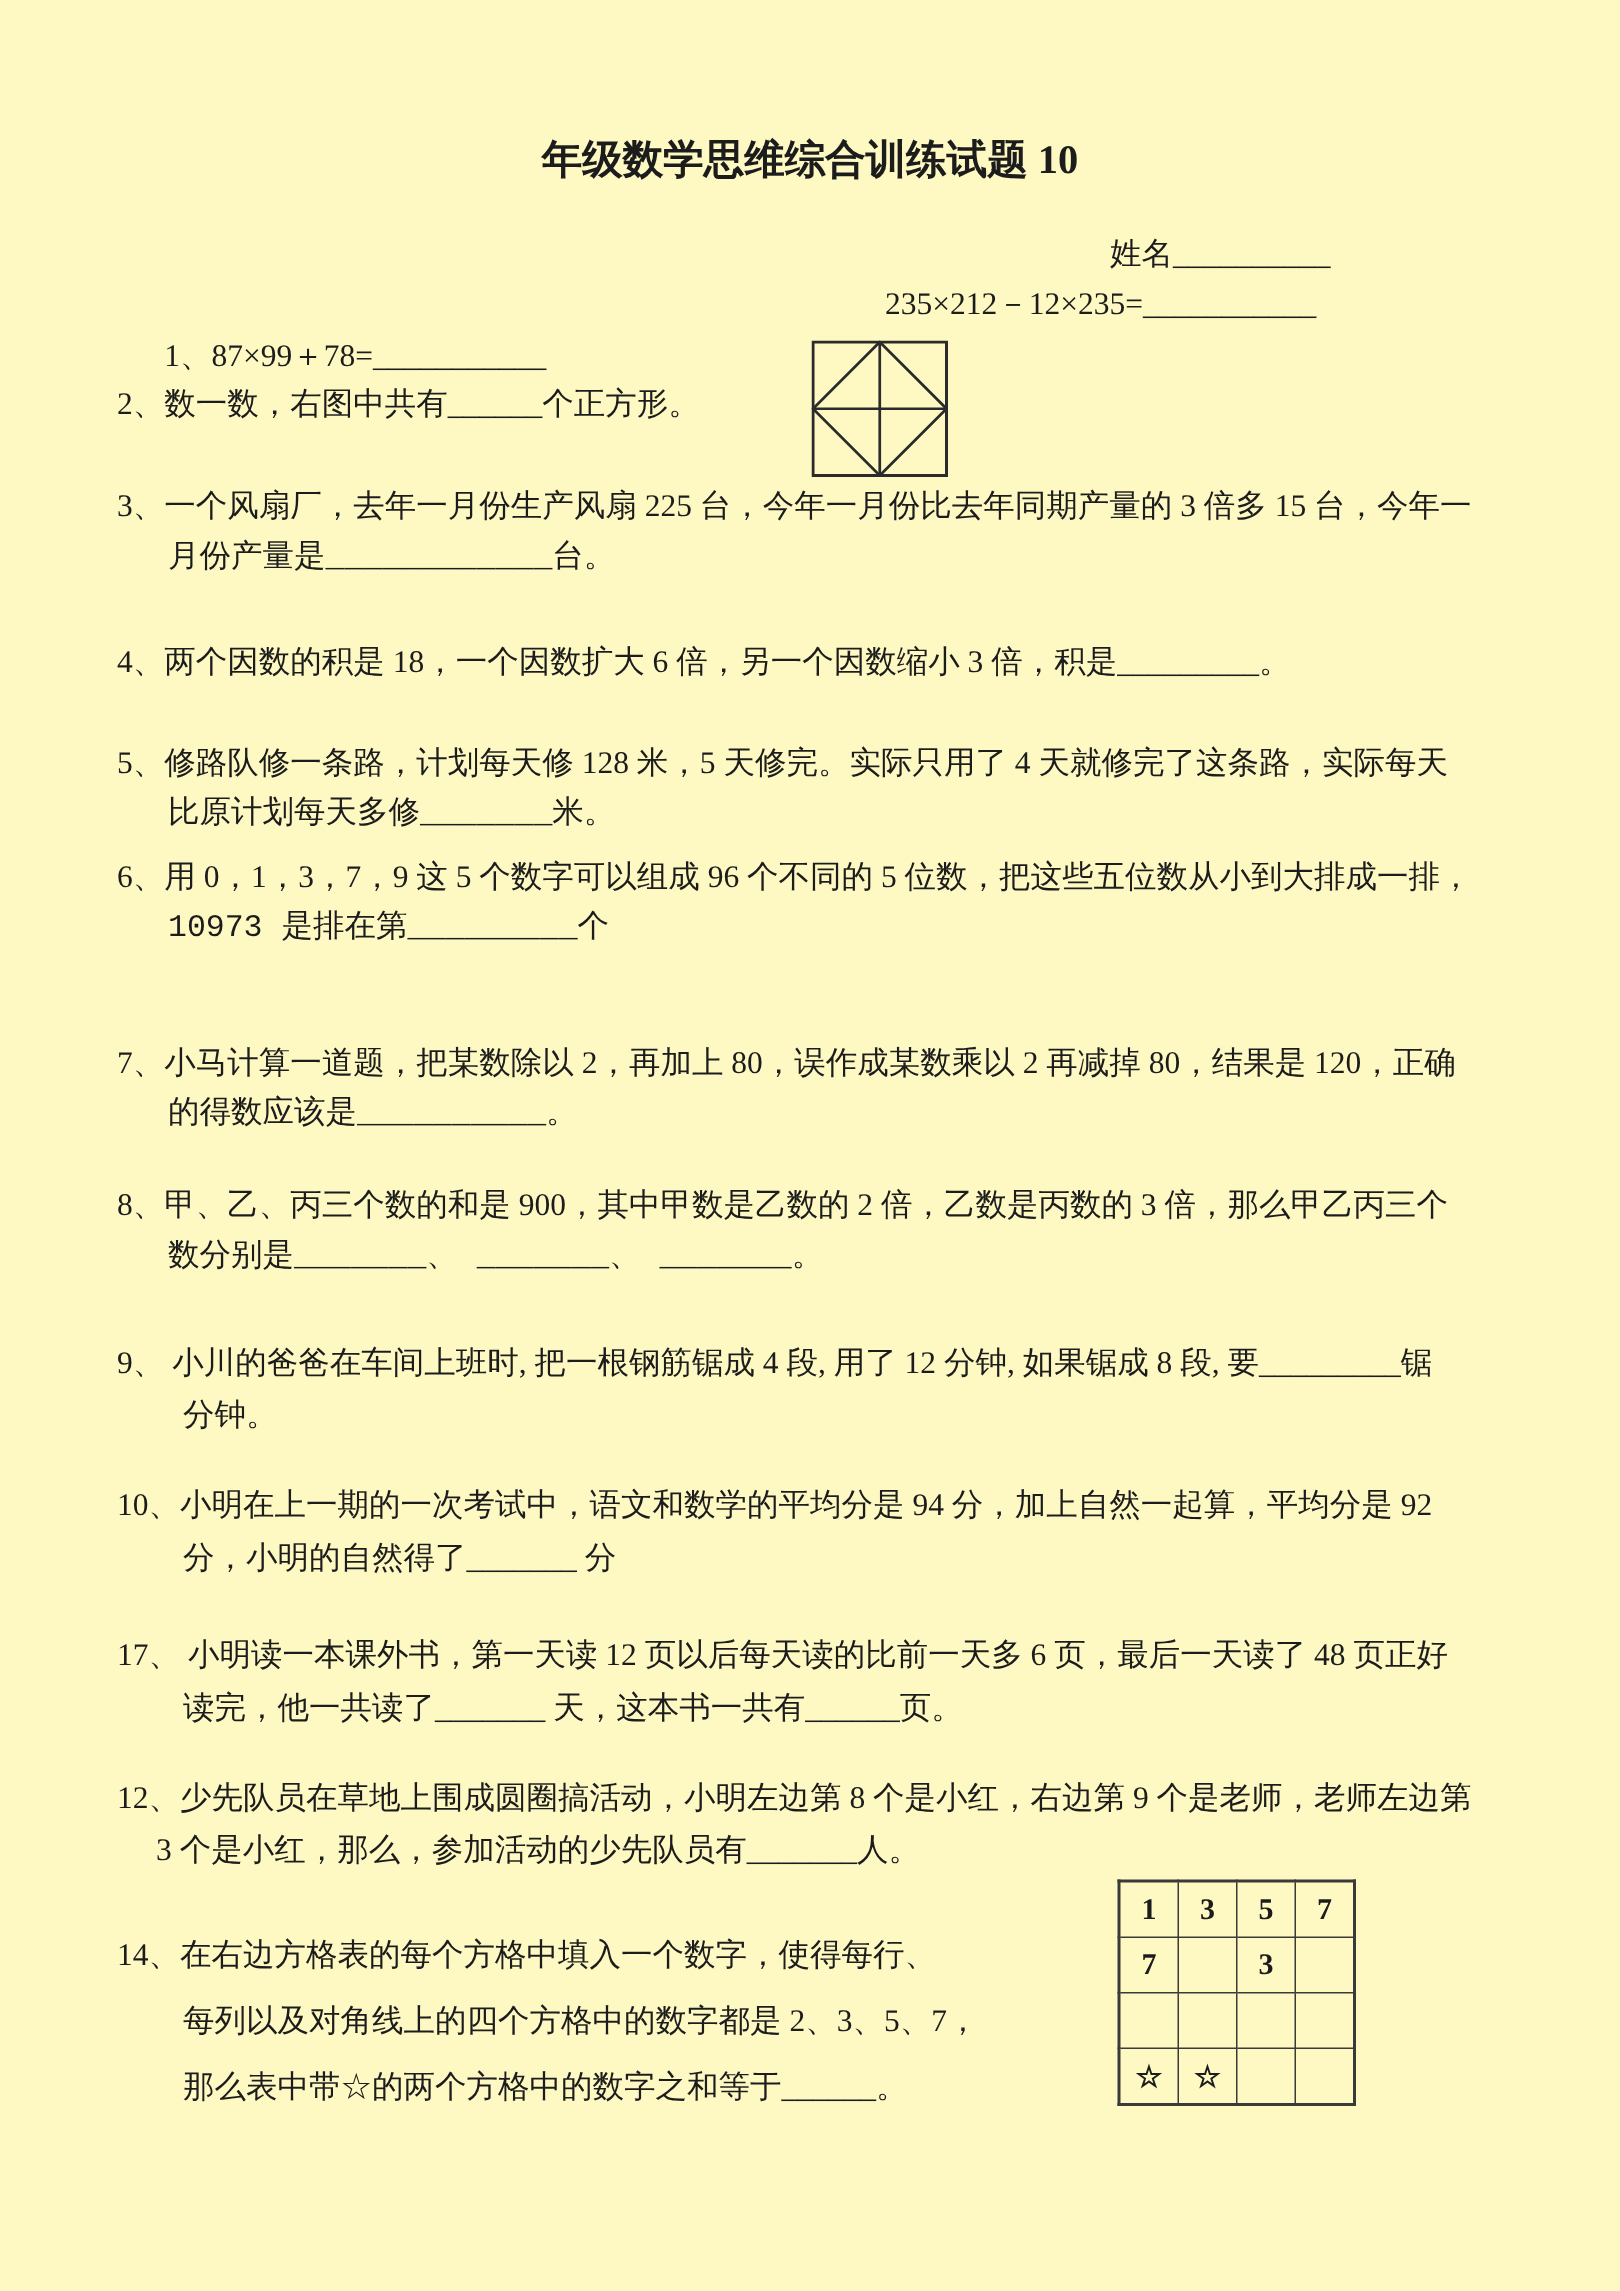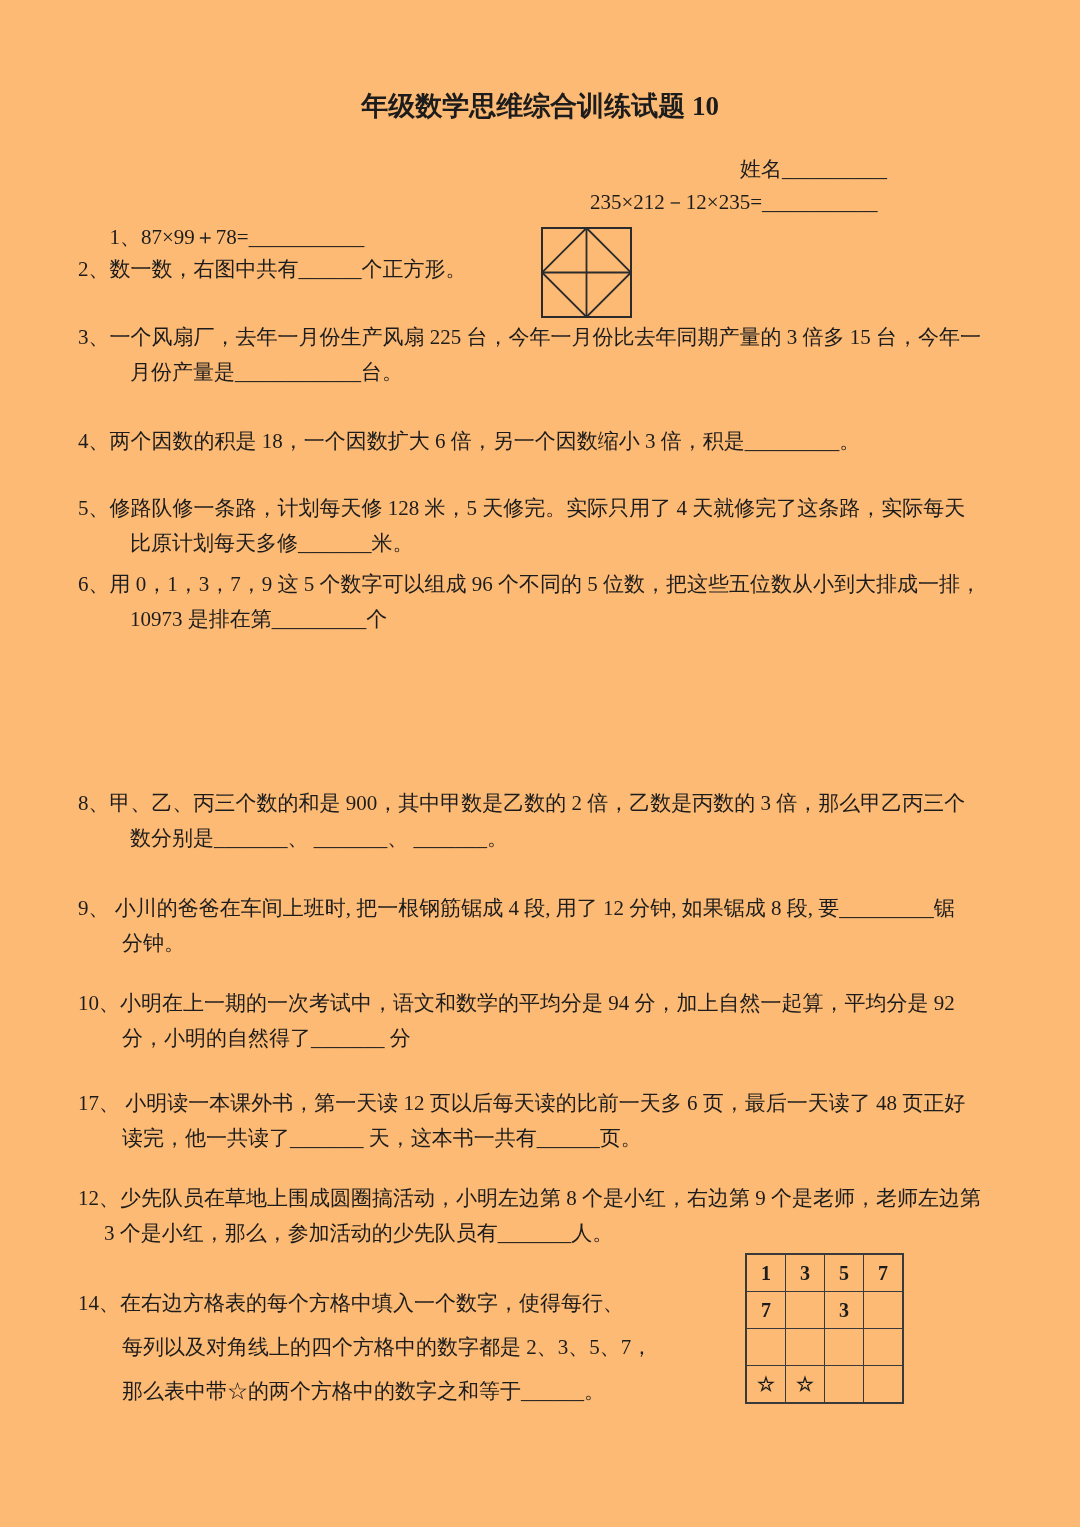--- a/index.html
+++ b/index.html
@@ -1,39 +1,39 @@
 <!DOCTYPE html>
 <html><head>
 <meta charset="utf-8">
 <style>
   html,body { margin:0; padding:0; background:#e8e8e8; }
   .page {
     position:relative;
     width:1080px; height:1527px;
     margin:0 auto;
-    background:#fdba74;
+    background:#fef9c3;
     font-family:"Liberation Serif","DejaVu Serif",serif;
     font-size:21px;
     color:#1c1c1c;
     overflow:hidden;
   }
   .title {
     position:absolute; top:88px; left:0; width:100%;
     text-align:center;
     font-size:27px; font-weight:bold;
     margin:0;
   }
   .name-line {
     position:absolute; top:142px; left:740px;
     line-height:30px; white-space:pre;margin-top:12px;
   }
   .q { position:absolute; left:78px; }
   .ln { line-height:35px; white-space:pre; }
   .q14 .ln { line-height:44px; }
-  .ind1 { margin-left:52px; }
+  .ind1 { margin-left:34px;font-family:Liberation Mono, monospace; }
   .ind2 { margin-left:44px; }
   .ind-sm { margin-left:26px; }
   .num { white-space:pre; }
   .q1-right { position:absolute; left:512px; top:0; white-space:pre; }
   .fig { position:absolute; left:541px; top:227px; }
   .grid {
     position:absolute; left:745px; top:1253px;
     border-collapse:collapse;
     border:2px solid #3a3a3a;
   }
@@ -85,20 +85,24 @@
   <div class="q" style="top:491px">
     <div class="ln"><span class="num">5、</span><span>修路队修一条路，计划每天修 128 米，5 天修完。实际只用了 4 天就修完了这条路，实际每天</span></div>
     <div class="ln ind1">比原计划每天多修_______米。</div>
   </div>
 
   <div class="q" style="top:567px">
     <div class="ln"><span class="num">6、</span><span>用 0，1，3，7，9 这 5 个数字可以组成 96 个不同的 5 位数，把这些五位数从小到大排成一排，</span></div>
     <div class="ln ind1">10973 是排在第_________个</div>
   </div>
 
+  <div class="q" style="top:691px">
+    <div class="ln"><span class="num">7、</span><span>小马计算一道题，把某数除以 2，再加上 80，误作成某数乘以 2 再减掉 80，结果是 120，正确</span></div>
+    <div class="ln ind1">的得数应该是__________。</div>
+  </div>
 
   <div class="q" style="top:786px">
     <div class="ln"><span class="num">8、</span><span>甲、乙、丙三个数的和是 900，其中甲数是乙数的 2 倍，乙数是丙数的 3 倍，那么甲乙丙三个</span></div>
     <div class="ln ind1">数分别是_______、 _______、 _______。</div>
   </div>
 
   <div class="q" style="top:891px">
     <div class="ln"><span class="num">9、</span><span> 小川的爸爸在车间上班时, 把一根钢筋锯成 4 段, 用了 12 分钟, 如果锯成 8 段, 要_________锯</span></div>
     <div class="ln ind2">分钟。</div>
   </div>

